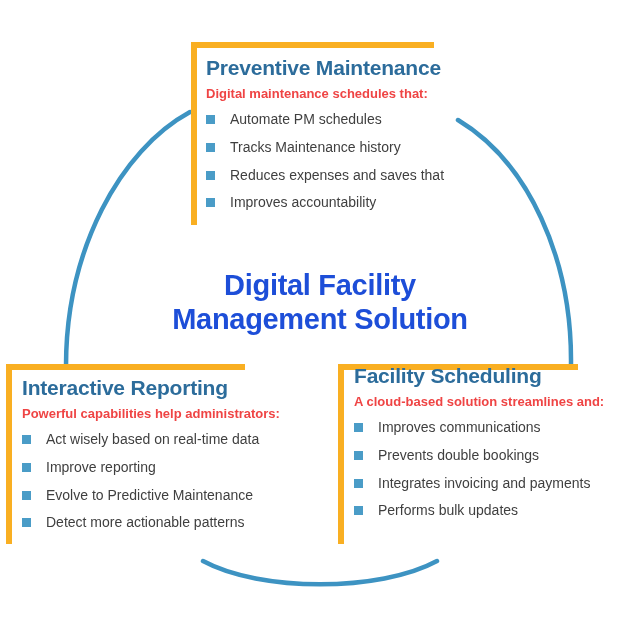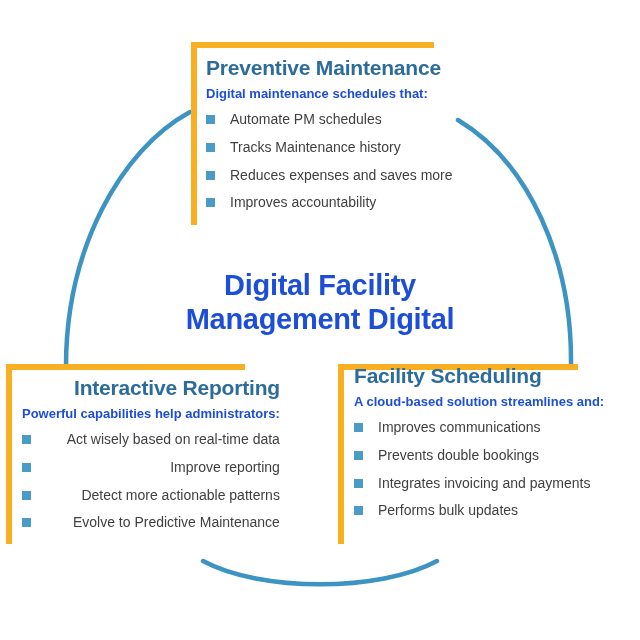--- a/index.html
+++ b/index.html
@@ -43,21 +43,21 @@
   .panel-title {
     color: #2C6C9B;
     font-size: 21px;
     font-weight: bold;
     letter-spacing: -0.2px;
     line-height: 1.1;
     margin: 0 0 7px 0;
     white-space: nowrap;
   }
   .panel-sub {
-    color: #1d4ed8;
+    color: #ef4444;
     font-size: 13px;
     font-weight: bold;
     margin: 0 0 10px 0;
     white-space: nowrap;
   }
   .panel-list {
     list-style: none;
     margin: 0;
     padding: 0;
   }
@@ -91,21 +91,21 @@
     color: #1d4ed8;
     font-size: 29px;
     font-weight: bold;
     line-height: 1.18;
     letter-spacing: -0.3px;
   }
   #center-title .line { display: block; }
 
   
   #panel-top      { left: 206px; top: 56px;  }
-  #panel-left     { left: 22px;  top: 376px; text-align: right; }
+  #panel-left     { left: 22px;  top: 376px; }
   #panel-right    { left: 354px; top: 364px; }
 </style>
 </head>
 <body>
 
 <div id="canvas">
 
   <svg id="arcs" viewBox="0 0 640 640" width="640" height="640" aria-hidden="true">
     <path d="M 190 112 C 120 150, 66 250, 66 366" fill="none" stroke="#3D93C2" stroke-width="4.5" stroke-linecap="round"></path>
     <path d="M 458 120 C 528 162, 572 258, 571 364" fill="none" stroke="#3D93C2" stroke-width="4.5" stroke-linecap="round"></path>
@@ -122,56 +122,56 @@
       <li>
         <span class="bullet"></span>
         <span>Automate PM schedules</span>
       </li>
       <li>
         <span class="bullet"></span>
         <span>Tracks Maintenance history</span>
       </li>
       <li>
         <span class="bullet"></span>
-        <span>Reduces expenses and saves more</span>
+        <span>Reduces expenses and saves that</span>
       </li>
       <li>
         <span class="bullet"></span>
         <span>Improves accountability</span>
       </li>
     </ul>
   </div>
 
   <div id="center-title">
     <span class="line">Digital Facility</span>
-    <span class="line">Management Digital</span>
+    <span class="line">Management Solution</span>
   </div>
 
   <div class="bracket-h" style="left:6px; top:364px; width:239px;"></div>
   <div class="bracket-v" style="left:6px; top:364px; height:180px;"></div>
 
   <div class="panel" id="panel-left">
     <div class="panel-title">Interactive Reporting</div>
     <div class="panel-sub">Powerful capabilities help administrators:</div>
     <ul class="panel-list">
       <li>
         <span class="bullet"></span>
         <span>Act wisely based on real-time data</span>
       </li>
       <li>
         <span class="bullet"></span>
         <span>Improve reporting</span>
       </li>
       <li>
         <span class="bullet"></span>
+        <span>Evolve to Predictive Maintenance</span>
+      </li>
+      <li>
+        <span class="bullet"></span>
         <span>Detect more actionable patterns</span>
-      </li>
-      <li>
-        <span class="bullet"></span>
-        <span>Evolve to Predictive Maintenance</span>
       </li>
     </ul>
   </div>
 
   <div class="bracket-h" style="left:338px; top:364px; width:240px;"></div>
   <div class="bracket-v" style="left:338px; top:364px; height:180px;"></div>
 
   <div class="panel" id="panel-right">
     <div class="panel-title">Facility Scheduling</div>
     <div class="panel-sub">A cloud-based solution streamlines and:</div>

